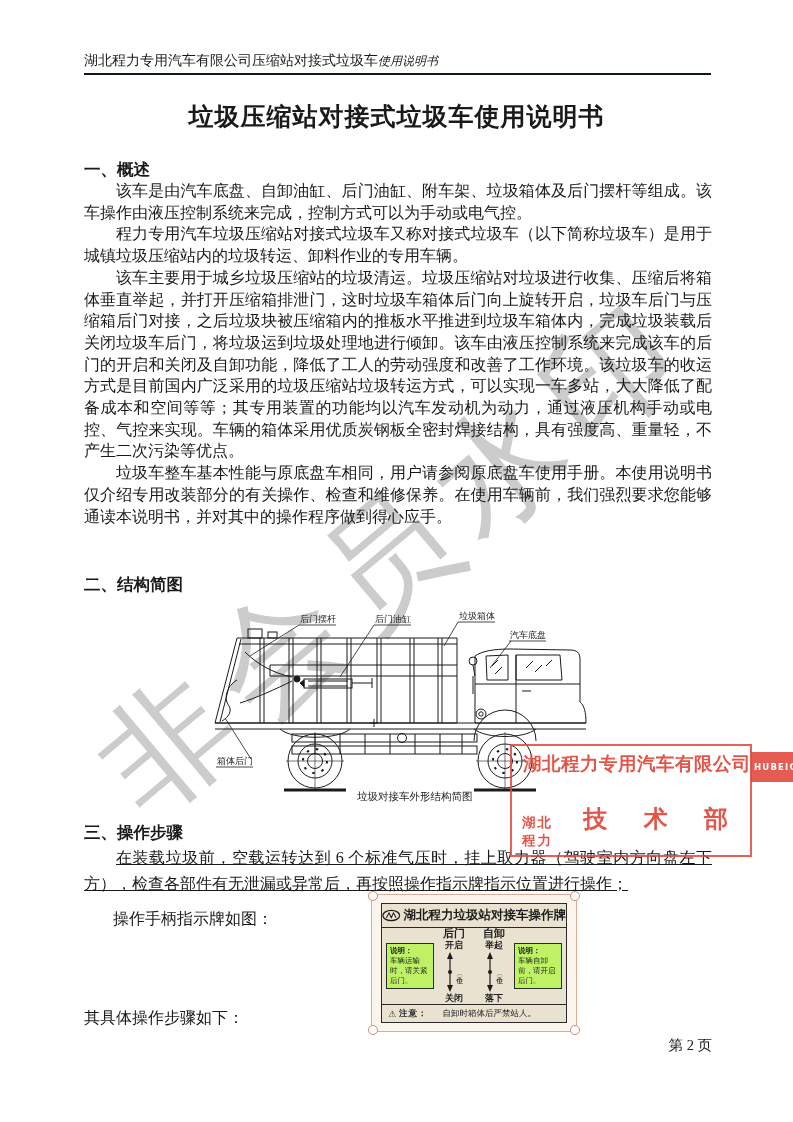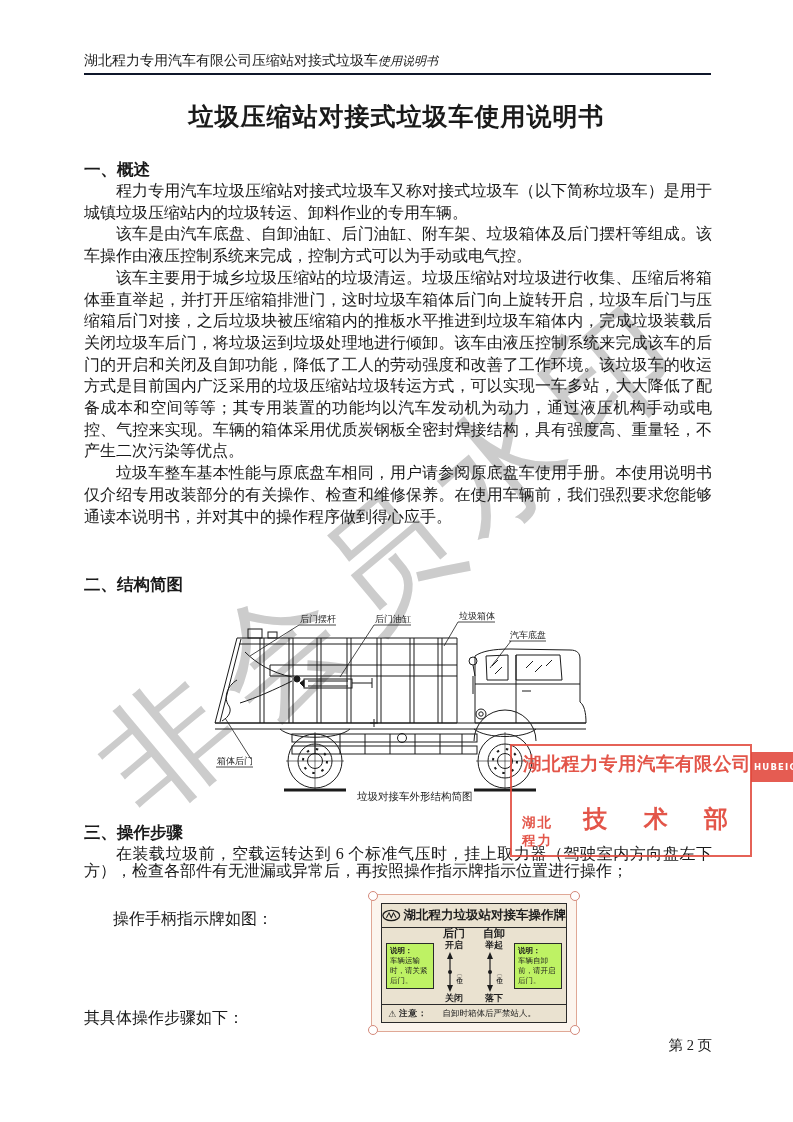--- a/index.html
+++ b/index.html
@@ -56,22 +56,22 @@
   .stamp-right{display:flex;}
   .stamp-company{font-size:18.5px;font-weight:bold;white-space:nowrap;letter-spacing:.5px;}
   .stamp-en{
     background:rgba(225,70,58,.88);color:#fff;font-size:8.5px;font-weight:bold;
     letter-spacing:1.2px;padding:10px 3px;margin-top:1px;white-space:nowrap;align-self:flex-start;
   }
   .stamp-bottom{display:flex;align-items:baseline;margin-top:auto;padding:0 2px 2px 4px;}
   .stamp-brand{font-size:13.5px;letter-spacing:2px;font-weight:bold;}
   .stamp-dept{font-size:24px;font-weight:bold;letter-spacing:14px;margin-left:22px;white-space:nowrap;}
   
-  .op-para{left:84px;top:845px;width:628px;font-size:16px;line-height:17px;
-    text-indent:2em;text-align:justify;z-index:1;}
+  .op-para{left:84px;top:845px;width:628px;font-size:16px;line-height:26px;
+    text-indent:2em;text-align:justify;z-index:1;text-decoration:underline;}
   .plate-intro{left:113px;top:909px;font-size:16px;z-index:1;}
   .steps-intro{left:84px;top:1008px;font-size:16px;z-index:1;}
   .footer{left:84px;top:1036px;width:628px;text-align:right;font-size:14.5px;z-index:1;}
   
   .plate-outer{
     left:371px;top:894px;width:206px;height:138px;z-index:2;
     background:#fcf5ee;border:1px solid #e0a896;box-sizing:border-box;
   }
   .hole{
     position:absolute;width:10px;height:10px;border-radius:50%;
@@ -116,22 +116,22 @@
 </div>
 
 <div class="abs header">
   <span>湖北程力专用汽车有限公司压缩站对接式垃圾车</span><span class="suffix">使用说明书</span>
 </div>
 
 <div class="abs doc-title">垃圾压缩站对接式垃圾车使用说明书</div>
 
 <div class="abs sec-h" style="left:84px;top:159px;">一、概述</div>
 <div class="abs paras">
+  <p class="para">该车是由汽车底盘、自卸油缸、后门油缸、附车架、垃圾箱体及后门摆杆等组成。该车操作由液压控制系统来完成，控制方式可以为手动或电气控。</p>
   <p class="para">程力专用汽车垃圾压缩站对接式垃圾车又称对接式垃圾车（以下简称垃圾车）是用于城镇垃圾压缩站内的垃圾转运、卸料作业的专用车辆。</p>
-  <p class="para">该车是由汽车底盘、自卸油缸、后门油缸、附车架、垃圾箱体及后门摆杆等组成。该车操作由液压控制系统来完成，控制方式可以为手动或电气控。</p>
   <p class="para">该车主要用于城乡垃圾压缩站的垃圾清运。垃圾压缩站对垃圾进行收集、压缩后将箱体垂直举起，并打开压缩箱排泄门，这时垃圾车箱体后门向上旋转开启，垃圾车后门与压缩箱后门对接，之后垃圾块被压缩箱内的推板水平推进到垃圾车箱体内，完成垃圾装载后关闭垃圾车后门，将垃圾运到垃圾处理地进行倾卸。该车由液压控制系统来完成该车的后门的开启和关闭及自卸功能，降低了工人的劳动强度和改善了工作环境。该垃圾车的收运方式是目前国内广泛采用的垃圾压缩站垃圾转运方式，可以实现一车多站，大大降低了配备成本和空间等等；其专用装置的功能均以汽车发动机为动力，通过液压机构手动或电控、气控来实现。车辆的箱体采用优质炭钢板全密封焊接结构，具有强度高、重量轻，不产生二次污染等优点。</p>
   <p class="para">垃圾车整车基本性能与原底盘车相同，用户请参阅原底盘车使用手册。本使用说明书仅介绍专用改装部分的有关操作、检查和维修保养。在使用车辆前，我们强烈要求您能够通读本说明书，并对其中的操作程序做到得心应手。</p>
 </div>
 
 <div class="abs sec-h" style="left:84px;top:574px;">二、结构简图</div>
 
 <svg class="abs diagram" viewBox="0 0 482 202">
   <g stroke="#1b1b1b" stroke-width="1" fill="none">
 
     <path d="M85,32 L305,32 L305,117 L63,117 Z"></path>

